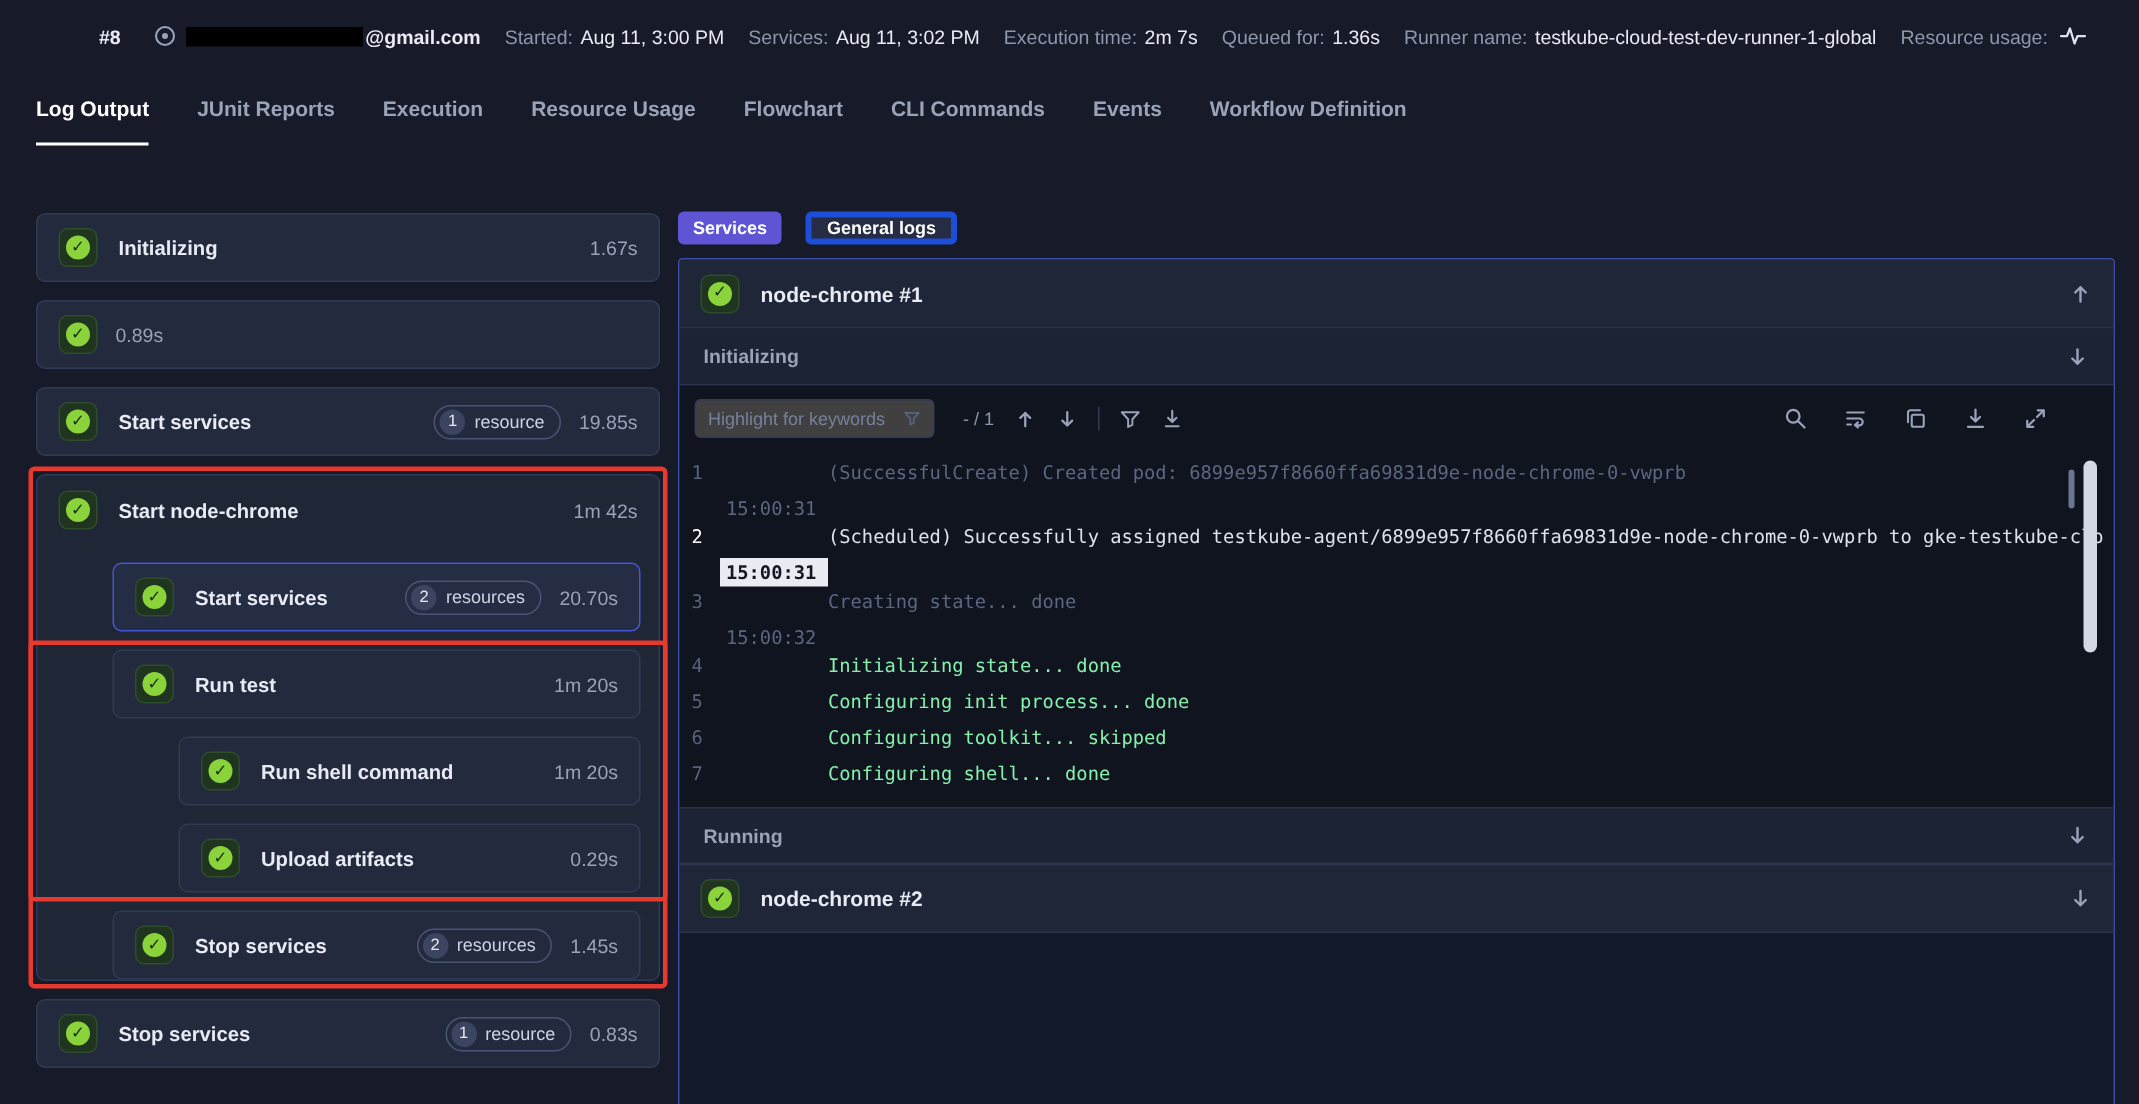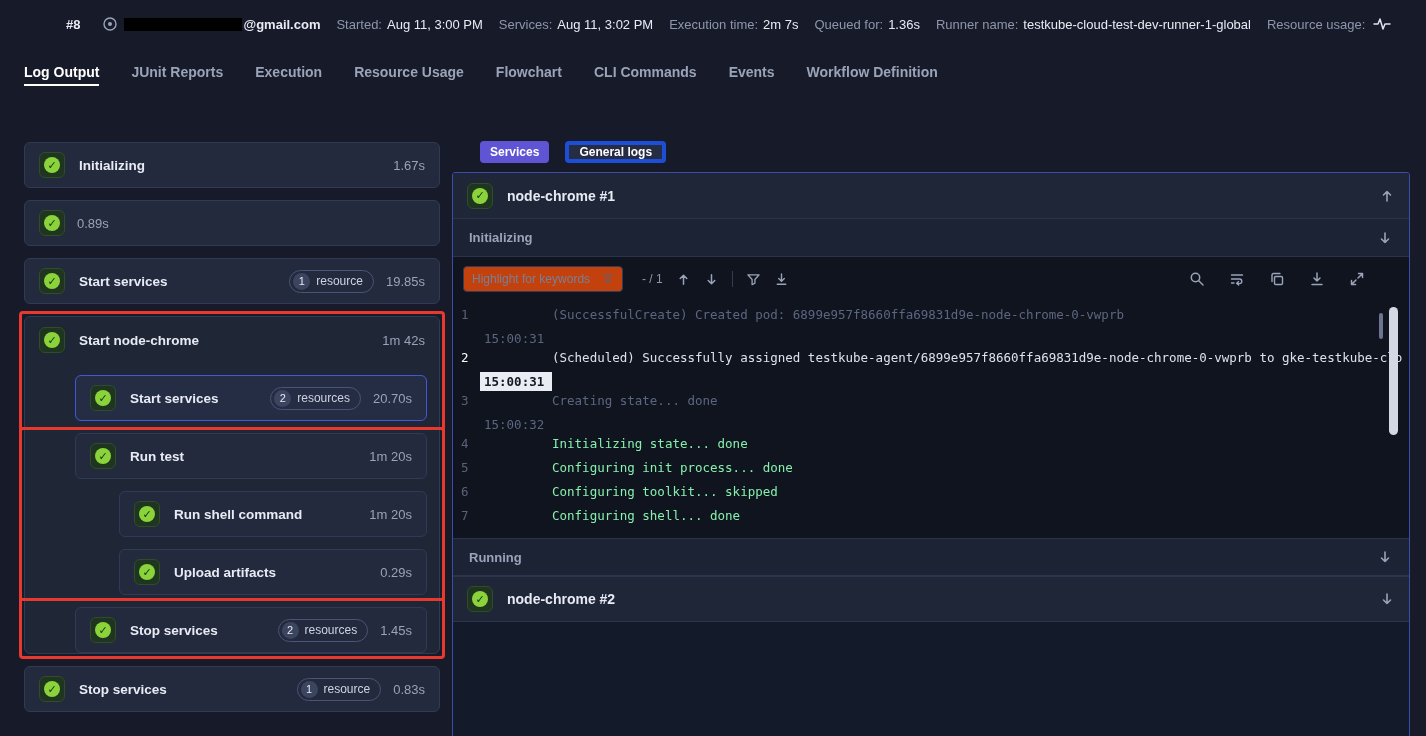--- a/index.html
+++ b/index.html
@@ -21,21 +21,21 @@
   }
   .top-header .pair { display:flex; gap:5px; margin-left:16px; }
   .exec-id { font-weight:700; }
   .user-icon { margin-left:22px; display:flex; align-items:center; }
   .redacted-bar { display:inline-block; width:118px; height:13px; background:#000; margin-left:6px; }
   .email-suffix { margin-left:1px; font-weight:600; }
   .usage-icon { margin-left:8px; display:flex; align-items:center; }
 
   
   .tabs { position:absolute; top:64px; left:24px; display:flex; gap:32px; font-size:14px; font-weight:600; }
-  .tab { color:#9aa3b8; padding-bottom:4px; cursor:pointer; }
+  .tab { color:#9aa3b8; padding-bottom:15px; cursor:pointer; }
   .tab.active { color:#ffffff; border-bottom:2px solid #ffffff; }
 
   
   .steps { position:absolute; left:24px; top:142px; width:416px; }
   .card, .g-header, .child {
     height:46px; display:flex; align-items:center; padding:0 14px;
     border-radius:6px; background:#232a3e; border:1px solid #313a55;
   }
   .card { margin-bottom:12px; }
   .step-label { margin-left:14px; font-weight:600; font-size:13.5px; color:#e8ebf4; flex:1; }
@@ -55,34 +55,34 @@
   .rt-wrap { position:relative; }
   .rt-wrap .child.grandchild { margin-left:94px; }
 
   .annotation { position:absolute; left:-6px; right:-6px; top:-6px; bottom:-6px;
     border:3px solid #e8392f; border-radius:4px; pointer-events:none; z-index:10; }
 
   
   .right-panel { position:absolute; left:452px; top:141px; width:958px; bottom:0; }
   .view-tabs { display:flex; gap:16px; }
   .vtab { height:22px; padding:0 10px; border-radius:4px; font-size:12px; font-weight:700; display:flex; align-items:center; cursor:pointer; color:#fff; }
-  .vtab.active { background:#5f55d4;margin-left:28px; }
+  .vtab.active { background:#5f55d4; }
   .vtab.inactive { background:#262c44; border:4px solid #1d4ed8; }
 
   .service-panel { position:absolute; top:31px; left:0; right:0; height:605px;
     border:1px solid #3a4da8; border-radius:3px; background:#131a29; overflow:hidden; }
   .svc-header { height:46px; display:flex; align-items:center; padding:0 14px; background:#1f2638; border-bottom:1px solid #2b334d; }
   .svc-title { margin-left:14px; font-weight:700; font-size:14px; color:#e8ebf4; flex:1; }
   .svc-sub { height:38px; display:flex; align-items:center; padding:0 16px; background:#1c2334; border-bottom:1px solid #2b334d; color:#9aa3b8; font-weight:600; font-size:13px; }
   .svc-sub .grow, .spacer { flex:1; }
   .svc-sub.running-row { border-top:1px solid #2b334d; }
 
   .log-section { background:#0f141f; position:relative; }
   .log-toolbar { height:44px; display:flex; align-items:center; padding:0 10px; gap:13px; }
-  .kw-input-wrap { width:160px; height:26px; background:#c2410c; border:1px solid #333b56; border-radius:4px; display:flex; align-items:center; padding:0 8px; }
+  .kw-input-wrap { width:160px; height:26px; background:#404040; border:1px solid #333b56; border-radius:4px; display:flex; align-items:center; padding:0 8px; }
   .kw-input { flex:1; background:transparent; border:none; outline:none; color:#c6cddd; font-size:12px; font-family:inherit; min-width:0; }
   .kw-input::placeholder { color:#76809c; }
   .match-counter { color:#8e96ab; font-size:12px; margin-left:6px; }
   .tb-sep { width:1px; height:16px; background:#333b56; }
   .tb-icon { display:flex; align-items:center; cursor:pointer; }
   .right-icons { display:flex; gap:24px; margin-right:34px; }
 
   .log-lines { padding:4px 0 8px; font-family:"DejaVu Sans Mono", monospace; font-size:12.5px; line-height:19px; }
   .log-line { display:flex; white-space:pre; cursor:default; }
   .ln-num { width:27px; padding-left:8px; color:#596179; flex:none; }

